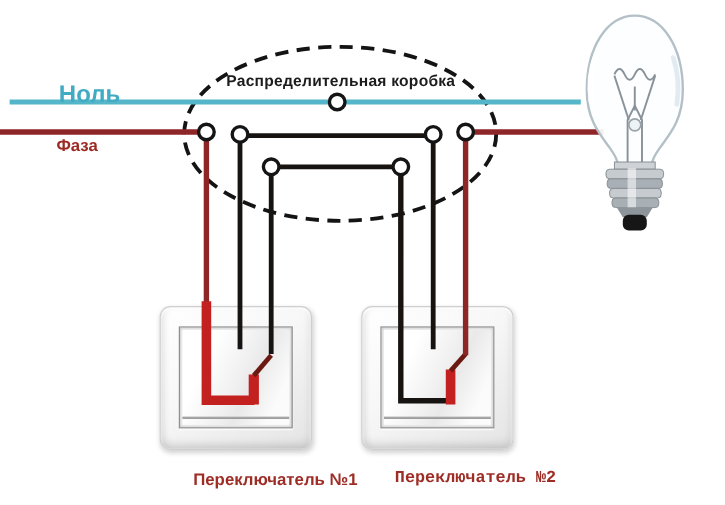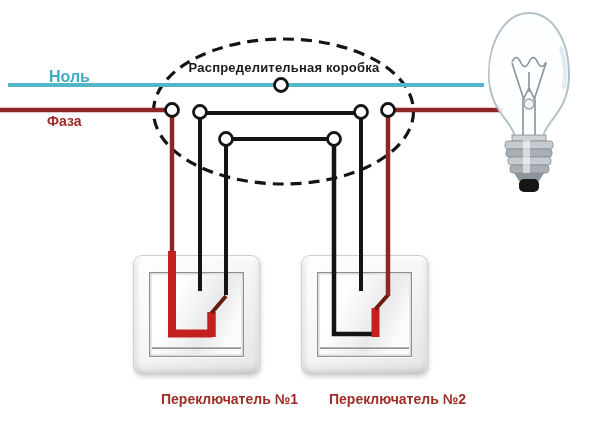--- a/index.html
+++ b/index.html
@@ -7,26 +7,26 @@
     --phase:#8e2527; --phase-lbl:#9c2a23;
     --black:#171310; --contact:#c32020; --contact-dark:#6b1a12;
     --sw-lbl:#9e2d26; --junc-lbl:#1c1c1c;
   }
   html,body{margin:0;padding:0;background:#fff;}
   .stage{
     position:relative;width:604px;height:421px;background:#ffffff;
     font-family:"Liberation Sans","DejaVu Sans",sans-serif;overflow:hidden;
   }
   .lbl{position:absolute;font-weight:bold;white-space:nowrap;}
-  .lbl-neutral{left:33px;top:68px;font-size:16px;color:var(--neutral-lbl);padding-left:16px;}
+  .lbl-neutral{left:33px;top:68px;font-size:20px;color:var(--neutral-lbl);padding-left:16px;}
   .lbl-phase{left:47px;top:113px;font-size:14px;color:var(--phase-lbl);}
   .lbl-junction{left:163px;top:60px;width:242px;text-align:center;font-size:13px;color:var(--junc-lbl);letter-spacing:.2px;}
   .lbl-sw{top:391px;width:128px;text-align:center;font-size:14px;color:var(--sw-lbl);margin-left:29px;}
   .lbl-sw1{left:132px;}
-  .lbl-sw2{left:300px;}
+  .lbl-sw2{left:300px;font-family:Liberation Mono, monospace;}
   .switch{
     position:absolute;width:125px;height:118px;top:255px;border-radius:9px;
     background:linear-gradient(145deg,#ffffff 0%,#f7f7f7 45%,#e4e4e5 100%);
     border:1px solid #cfcfcf;
     box-shadow:inset 0 2px 3px rgba(255,255,255,.95), inset 0 -4px 7px rgba(0,0,0,.13),
                inset 3px 0 5px rgba(0,0,0,.05), 1px 2px 4px rgba(0,0,0,.18);
   }
   .sw1{left:133px;}
   .sw2{left:301px;}
   .switch-frame{

